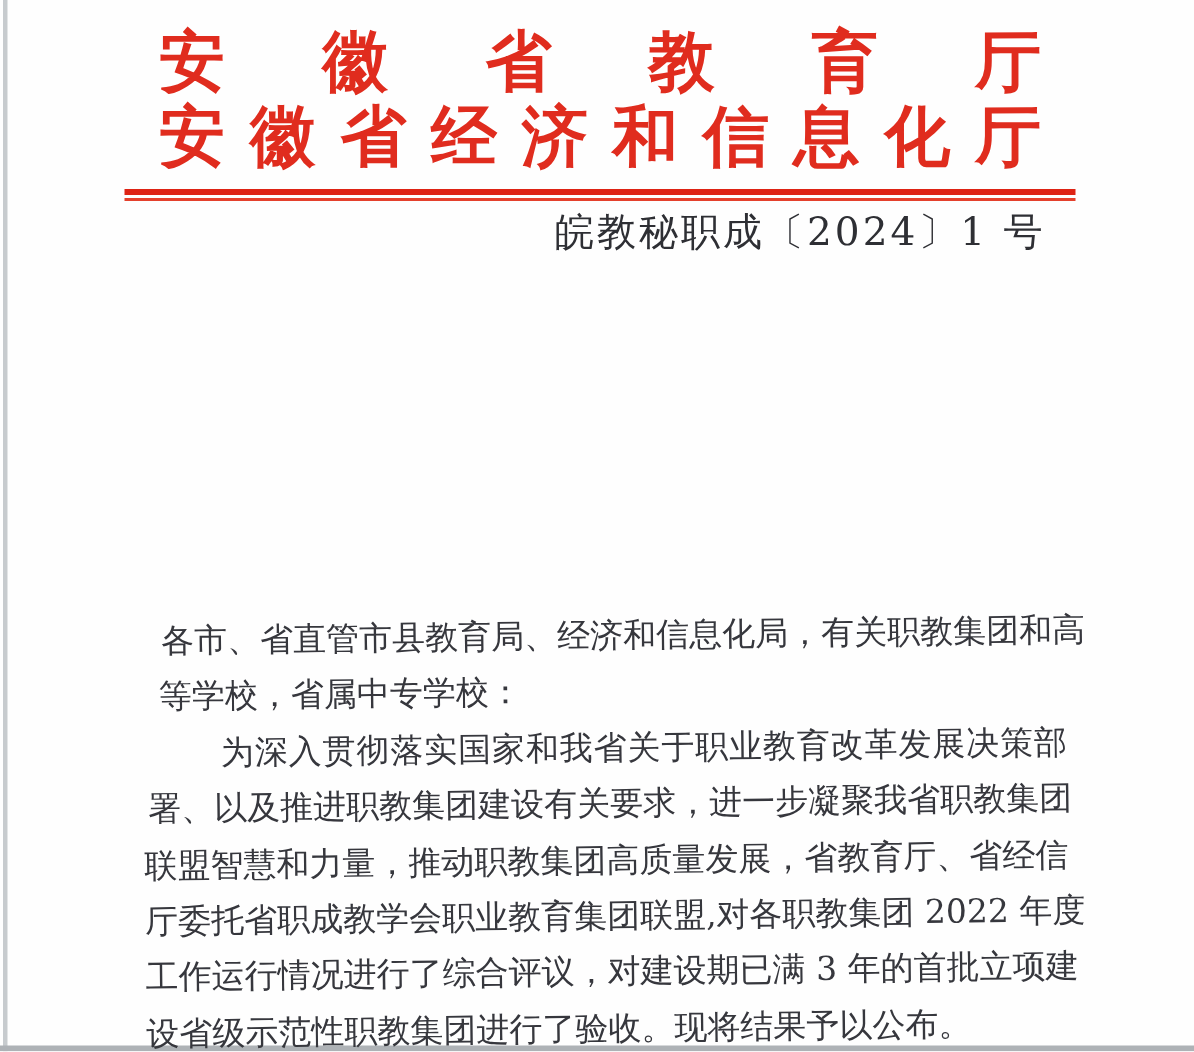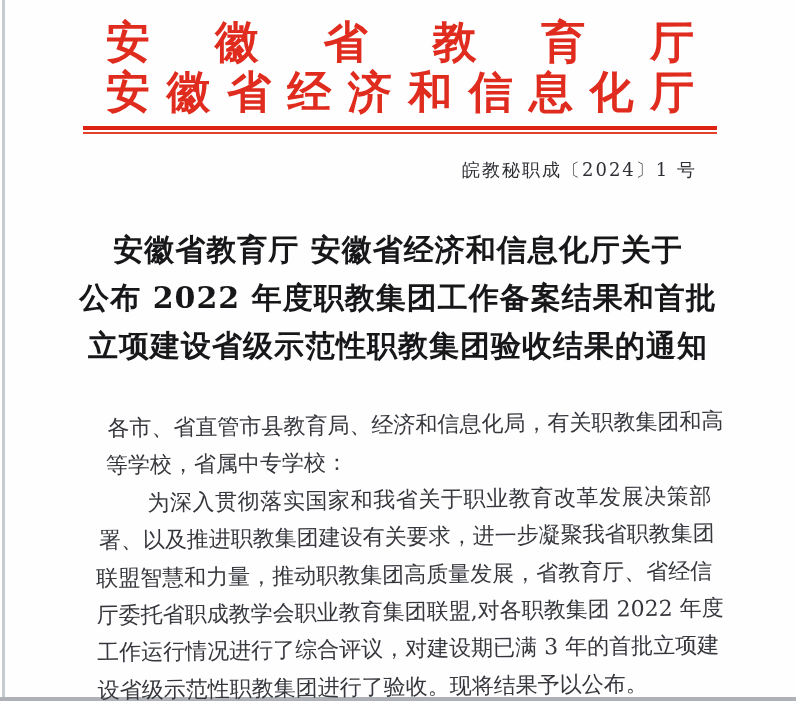--- a/index.html
+++ b/index.html
@@ -57,23 +57,23 @@
     background: #de2314;
   }
   .rule-thin {
     margin-top: 2px;
     height: 2px;
     background: #e4402c;
   }
   
   .doc-number {
     position: absolute;
-    top: 157px;
+    top: 142px;
     right: 99px;
-    font-size: 18px;
+    font-size: 26px;
     line-height: 26px;
     letter-spacing: 2px;
     color: #2e2f34;
     white-space: nowrap;
   }
   
   .doc-title {
     position: absolute;
     left: 0; top: 226px;
     width: 796px;
@@ -139,25 +139,20 @@
       </div>
   </div>
 
   <div class="letterhead-rule">
     <div class="rule-thick"></div>
     <div class="rule-thin"></div>
   </div>
 
   <div class="doc-number">皖教秘职成〔2024〕1 号</div>
 
-  <div class="doc-title">
-    <div class="title-line">安徽省教育厅 安徽省经济和信息化厅关于</div>
-    <div class="title-line">公布 2022 年度职教集团工作备案结果和首批</div>
-    <div class="title-line">立项建设省级示范性职教集团验收结果的通知</div>
-  </div>
 
   <div class="doc-body">
     <div class="body-line l1">各市、省直管市县教育局、经济和信息化局，有关职教集团和高</div>
     <div class="body-line l2 no-fill">等学校，省属中专学校：</div>
     <div class="body-line l3">为深入贯彻落实国家和我省关于职业教育改革发展决策部</div>
     <div class="body-line l4">署、以及推进职教集团建设有关要求，进一步凝聚我省职教集团</div>
     <div class="body-line">联盟智慧和力量，推动职教集团高质量发展，省教育厅、省经信</div>
     <div class="body-line">厅委托省职成教学会职业教育集团联盟,对各职教集团 2022 年度</div>
     <div class="body-line">工作运行情况进行了综合评议，对建设期已满 3 年的首批立项建</div>
     <div class="body-line no-fill">设省级示范性职教集团进行了验收。现将结果予以公布。</div>

